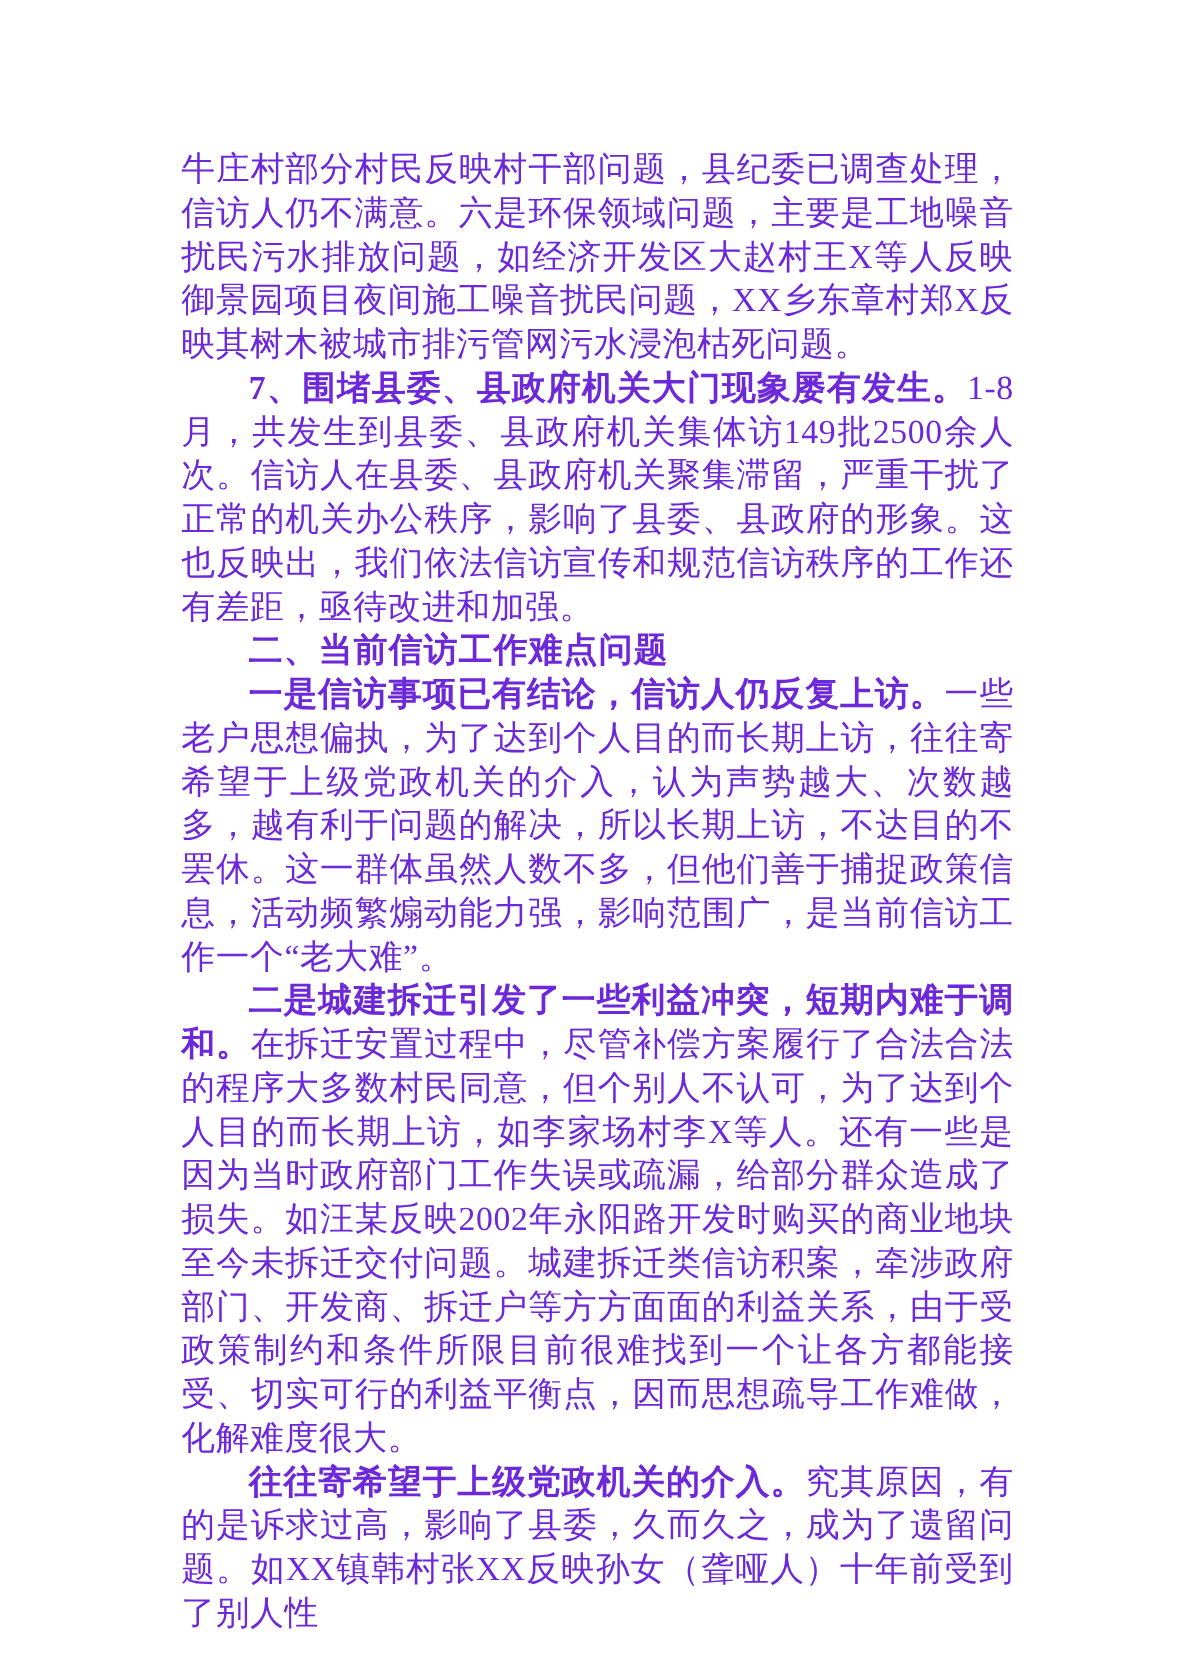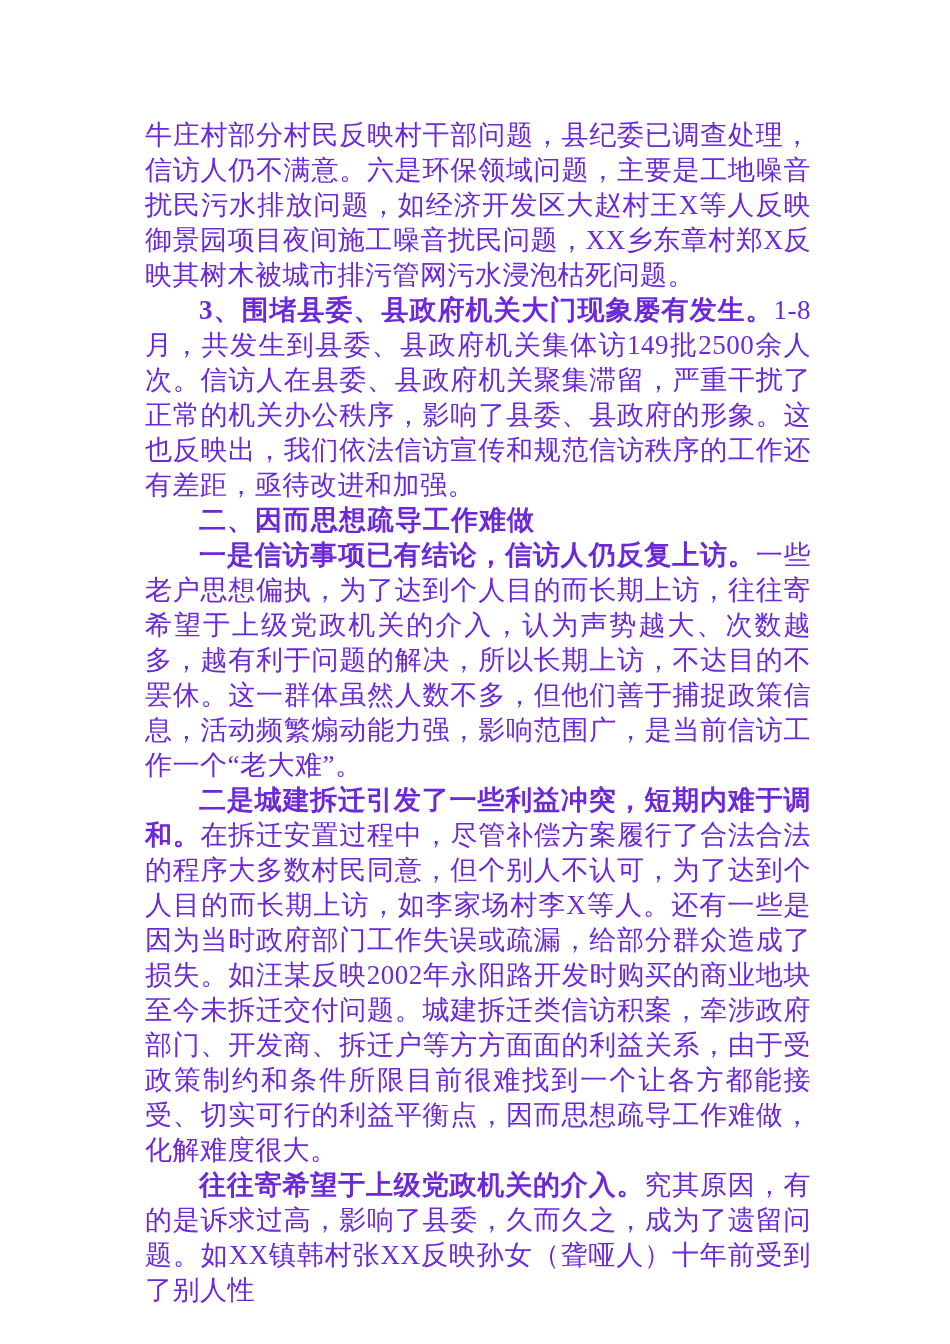--- a/index.html
+++ b/index.html
@@ -41,19 +41,19 @@
     font-family: "Liberation Sans", sans-serif;
     letter-spacing: 1px;
   }
 </style>
 </head>
 <body>
 
 <div class="page">
   <div class="doc-body">
       <p class="para"><span class="seg">牛庄村部分村民反映村干部问题，县纪委已调查处理，信访人仍不满意。六是环保领域问题，主要是工地噪音扰民污水排放问题，如经济开发区大赵村王X等人反映御景园项目夜间施工噪音扰民问题，XX乡东章村郑X反映其树木被城市排污管网污水浸泡枯死问题。</span></p>
-      <p class="para indent"><span class="seg bold">3、围堵县委、县政府机关大门现象屡有发生。</span><span class="seg">1-8月，共发生到县委、县政府机关集体访149批2500余人次。信访人在县委、县政府机关聚集滞留，严重干扰了正常的机关办公秩序，影响了县委、县政府的形象。这也反映出，我们依法信访宣传和规范信访秩序的工作还有差距，亟待改进和加强。</span></p>
-      <p class="para indent heading"><span class="seg bold">二、因而思想疏导工作难做</span></p>
+      <p class="para indent"><span class="seg bold">7、围堵县委、县政府机关大门现象屡有发生。</span><span class="seg">1-8月，共发生到县委、县政府机关集体访149批2500余人次。信访人在县委、县政府机关聚集滞留，严重干扰了正常的机关办公秩序，影响了县委、县政府的形象。这也反映出，我们依法信访宣传和规范信访秩序的工作还有差距，亟待改进和加强。</span></p>
+      <p class="para indent heading"><span class="seg bold">二、当前信访工作难点问题</span></p>
       <p class="para indent"><span class="seg bold">一是信访事项已有结论，信访人仍反复上访。</span><span class="seg">一些老户思想偏执，为了达到个人目的而长期上访，往往寄希望于上级党政机关的介入，认为声势越大、次数越多，越有利于问题的解决，所以长期上访，不达目的不罢休。这一群体虽然人数不多，但他们善于捕捉政策信息，活动频繁煽动能力强，影响范围广，是当前信访工作一个“老大难”。</span></p>
       <p class="para indent"><span class="seg bold">二是城建拆迁引发了一些利益冲突，短期内难于调和。</span><span class="seg">在拆迁安置过程中，尽管补偿方案履行了合法合法的程序大多数村民同意，但个别人不认可，为了达到个人目的而长期上访，如李家场村李X等人。还有一些是因为当时政府部门工作失误或疏漏，给部分群众造成了损失。如汪某反映2002年永阳路开发时购买的商业地块至今未拆迁交付问题。城建拆迁类信访积案，牵涉政府部门、开发商、拆迁户等方方面面的利益关系，由于受政策制约和条件所限目前很难找到一个让各方都能接受、切实可行的利益平衡点，因而思想疏导工作难做，化解难度很大。</span></p>
       <p class="para indent"><span class="seg bold">往往寄希望于上级党政机关的介入。</span><span class="seg">究其原因，有的是诉求过高，影响了县委，久而久之，成为了遗留问题。如XX镇韩村张XX反映孙女（聋哑人）十年前受到了别人性</span></p>
     </div>
 </div>
 
 </body></html>

